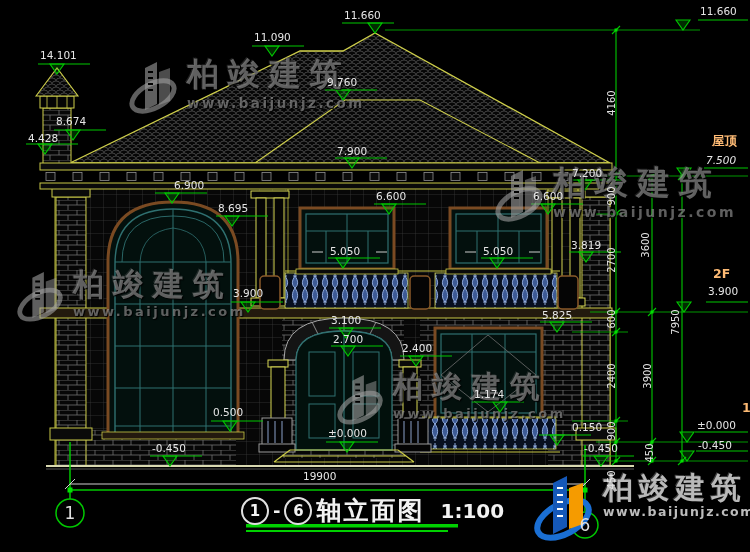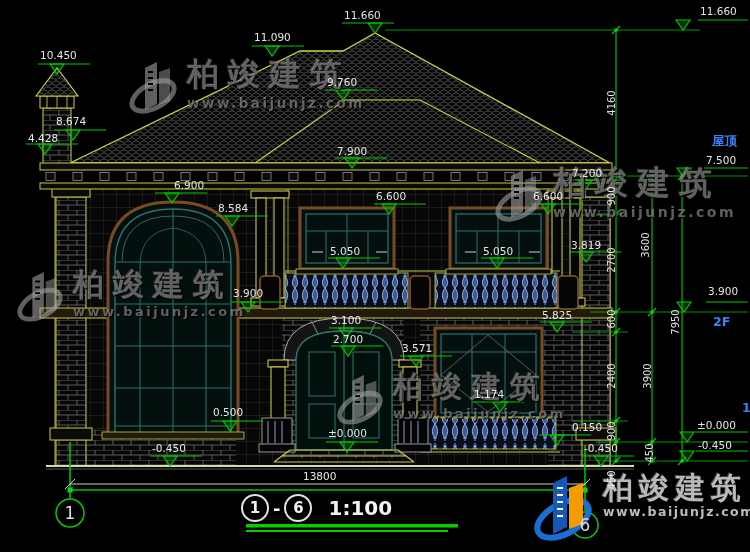--- a/index.html
+++ b/index.html
@@ -2,21 +2,21 @@
 <html><head>
 <meta charset="utf-8">
 <style>
   html,body{margin:0;padding:0;background:#000;}
   .stage{position:relative;width:750px;height:552px;background:#000;overflow:hidden;
          font-family:"DejaVu Sans","Liberation Sans",sans-serif;}
   .art{position:absolute;left:0;top:0;}
   .dim{position:absolute;color:#e6e6e6;font-size:10.5px;white-space:nowrap;line-height:1;}
   .vdim{position:absolute;color:#e2e2e2;font-size:10px;white-space:nowrap;line-height:1;
         transform:translate(-50%,-50%) rotate(-90deg);}
-  .flabel{position:absolute;color:#3b82f6;font-size:12.5px;font-weight:bold;white-space:nowrap;}
+  .flabel{position:absolute;color:#fdba74;font-size:12.5px;font-weight:bold;white-space:nowrap;}
   .bubble-num{position:absolute;color:#dfdfdf;font-size:17px;transform:translate(-50%,-50%);}
   .wm{position:absolute;display:flex;align-items:flex-start;gap:7px;color:rgba(158,158,158,0.60);
       pointer-events:none;}
   .wm .txt{display:flex;flex-direction:column;}
   .wm .zh{font-weight:bold;letter-spacing:9px;white-space:nowrap;line-height:1.05;
           text-shadow:1px 1px 1px rgba(0,0,0,.95),-1px -1px 0 rgba(90,90,90,.35);}
   .wm .url{font-weight:bold;letter-spacing:2.5px;white-space:nowrap;margin-top:3px;
            text-shadow:1px 1px 1px #000;}
   .wm1{left:128px;top:58px;}  .wm1 .zh{font-size:32px;} .wm1 .url{font-size:13.5px;}
   .wm2{left:494px;top:166px;} .wm2 .zh{font-size:33px;} .wm2 .url{font-size:14px;}
@@ -386,61 +386,62 @@
   <div class="logo-txt">
     <div class="zh">柏竣建筑</div>
     <div class="url">www.baijunjz.com</div>
   </div>
 </div>
 
 <div class="title-block">
   <span class="circ">1</span>
   <span class="tdash">-</span>
   <span class="circ">6</span>
+  <span class="tname">轴立面图</span>
   <span class="tscale">1:100</span>
 </div>
 
 <div class="bubble-num" style="left:70px;top:513px;">1</div>
 <div class="bubble-num" style="left:585px;top:525px;">6</div>
 
 <div class="flabel" style="left:712px;top:133px;">屋顶</div>
-<div class="flabel" style="left:713px;top:266px;margin-top:48px;">2F</div>
+<div class="flabel" style="left:713px;top:266px;">2F</div>
 <div class="flabel" style="left:742px;top:400px;">1F</div>
 
-<div class="dim" style="left:303px;top:471px;">13800</div>
+<div class="dim" style="left:303px;top:471px;">19900</div>
 
 <div id="labels">
-      <div class="dim" style="left: 40px; top: 50px;">10.450</div>
+      <div class="dim" style="left: 40px; top: 50px;">14.101</div>
       <div class="dim" style="left: 56px; top: 116px;">8.674</div>
       <div class="dim" style="left: 28px; top: 133px;">4.428</div>
       <div class="dim" style="left: 254px; top: 32px;">11.090</div>
       <div class="dim" style="left: 344px; top: 10px;">11.660</div>
       <div class="dim" style="left: 327px; top: 77px;">9.760</div>
       <div class="dim" style="left: 337px; top: 146px;">7.900</div>
       <div class="dim" style="left: 157px; top: 180px; margin-left: 17px;">6.900</div>
-      <div class="dim" style="left: 218px; top: 203px;">8.584</div>
+      <div class="dim" style="left: 218px; top: 203px;">8.695</div>
       <div class="dim" style="left: 572px; top: 168px;">7.200</div>
       <div class="dim" style="left: 376px; top: 191px;">6.600</div>
       <div class="dim" style="left: 533px; top: 191px;">6.600</div>
       <div class="dim" style="left: 330px; top: 246px;">5.050</div>
       <div class="dim" style="left: 483px; top: 246px;">5.050</div>
       <div class="dim" style="left: 571px; top: 240px;">3.819</div>
       <div class="dim" style="left: 233px; top: 288px;">3.900</div>
       <div class="dim" style="left: 542px; top: 310px;">5.825</div>
       <div class="dim" style="left: 331px; top: 315px;">3.100</div>
       <div class="dim" style="left: 333px; top: 334px;">2.700</div>
-      <div class="dim" style="left: 402px; top: 343px;">3.571</div>
+      <div class="dim" style="left: 402px; top: 343px;">2.400</div>
       <div class="dim" style="left: 474px; top: 389px;">1.174</div>
       <div class="dim" style="left: 213px; top: 407px;">0.500</div>
       <div class="dim" style="left: 328px; top: 428px;">±0.000</div>
       <div class="dim" style="left: 541px; top: 422px; margin-left: 31px;">0.150</div>
       <div class="dim" style="left: 152px; top: 443px;">-0.450</div>
       <div class="dim" style="left: 584px; top: 443px;">-0.450</div>
       <div class="dim" style="left: 700px; top: 6px;">11.660</div>
-      <div class="dim" style="left: 706px; top: 155px;">7.500</div>
+      <div class="dim" style="left: 706px; top: 155px; font-style: italic;">7.500</div>
       <div class="dim" style="left: 708px; top: 286px;">3.900</div>
       <div class="dim" style="left: 697px; top: 420px;">±0.000</div>
       <div class="dim" style="left: 698px; top: 440px;">-0.450</div>
       <div class="vdim" style="left: 612px; top: 103px;">4160</div>
       <div class="vdim" style="left: 612px; top: 196px;">900</div>
       <div class="vdim" style="left: 612px; top: 260px;">2700</div>
       <div class="vdim" style="left: 612px; top: 319px;">600</div>
       <div class="vdim" style="left: 612px; top: 376px;">2400</div>
       <div class="vdim" style="left: 612px; top: 431px;">900</div>
       <div class="vdim" style="left: 612px; top: 480px;">450</div>

